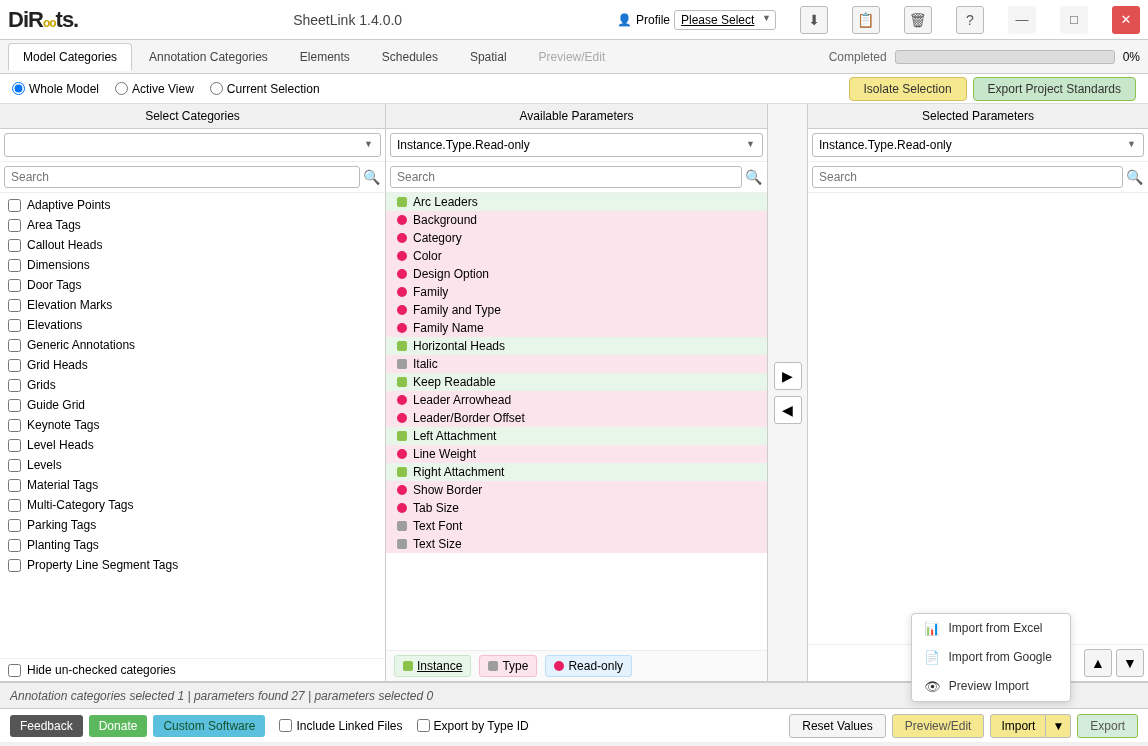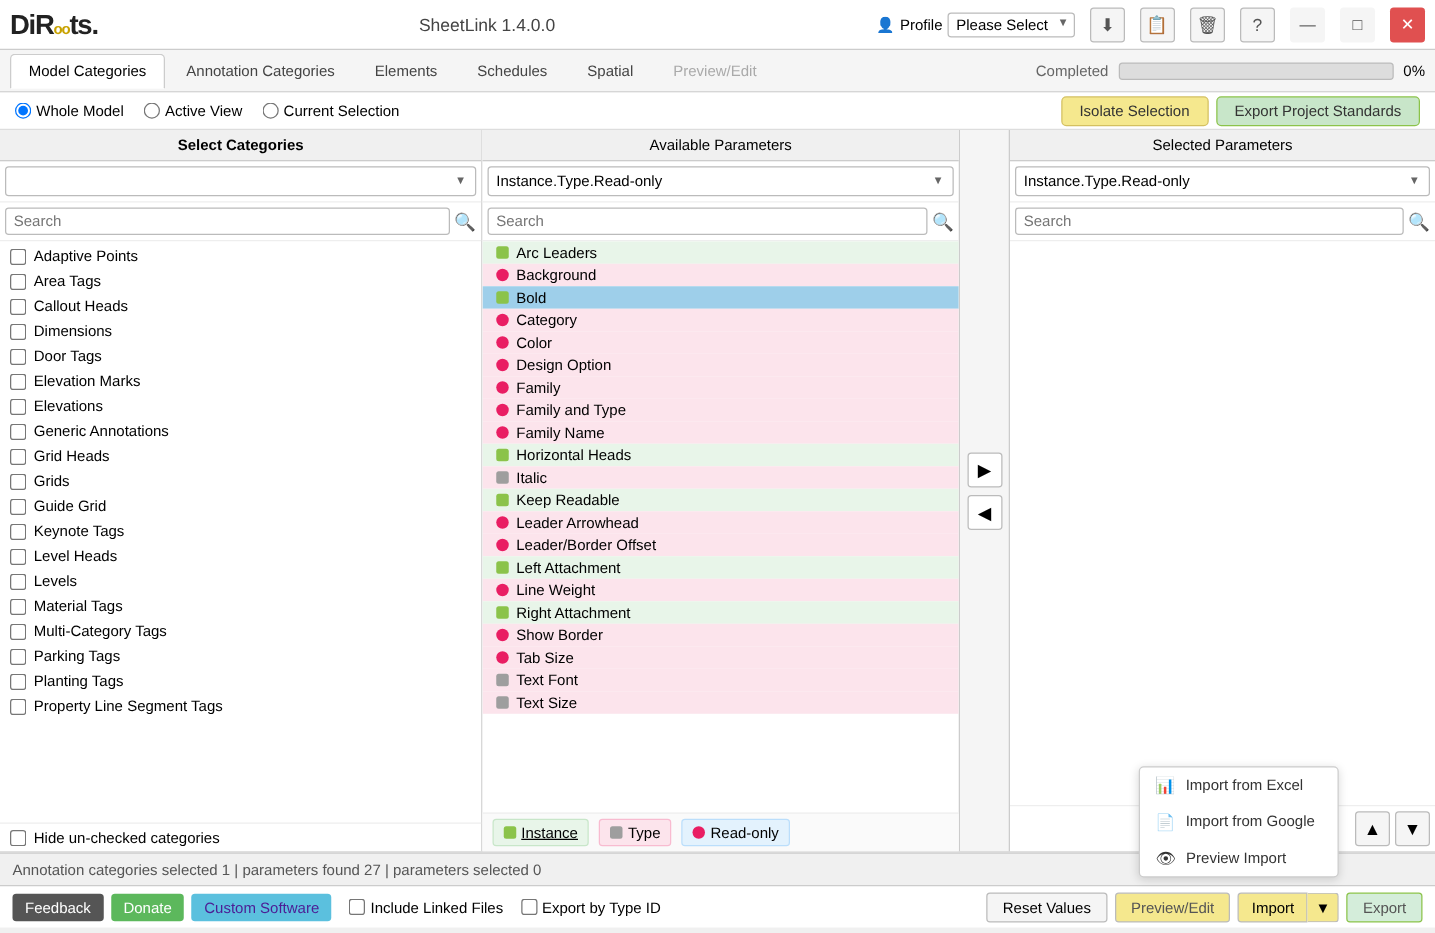--- a/index.html
+++ b/index.html
@@ -1,30 +1,30 @@
 <!DOCTYPE html>
 <html><head>
   <meta charset="utf-8">
   <style>
     * { box-sizing: border-box; margin: 0; padding: 0; font-family: 'Segoe UI', Arial, sans-serif; font-size: 12px; }
     body { width: 1148px; height: 746px; background: #f0f0f0; overflow: hidden; position: relative; }
 
     
     #topbar {
       display: flex; align-items: center; background: #fff; border-bottom: 1px solid #ccc;
-      height: 40px; padding: 0 8px; gap: 12px;
+      height: 40px; padding: 0 8px; gap: 24px;
     }
     #logo { font-size: 22px; font-weight: bold; color: #222; letter-spacing: -1px; }
     #logo span { color: #c8a200; }
     #app-title { flex: 1; text-align: center; font-size: 14px; color: #444; }
     #profile-area { display: flex; align-items: center; gap: 4px; }
     #profile-select {
       border: 1px solid #bbb; border-radius: 3px; padding: 2px 20px 2px 6px;
       background: #fff; appearance: none; -webkit-appearance: none; cursor: pointer;
-      font-size: 12px; min-width: 100px;
+      font-size: 12px; min-width: 100px; text-decoration: underline;
     }
     #profile-select-wrapper { position: relative; display: inline-block; }
     #profile-select-wrapper::after { content: '▼'; position: absolute; right: 5px; top: 3px; font-size: 9px; pointer-events: none; color: #666; }
     .top-icon-btn {
       width: 28px; height: 28px; border: 1px solid #bbb; border-radius: 3px;
       background: #f5f5f5; cursor: pointer; display: flex; align-items: center; justify-content: center;
       font-size: 14px; color: #555;
     }
     #min-btn, #max-btn, #close-btn { border: none; font-size: 13px; }
     #close-btn { background: #e05050; color: #fff; }
@@ -60,21 +60,21 @@
     #export-btn { background: #c8e6c9; border-color: #8bc34a; color: #333; }
 
     
     #main-content {
       display: flex; height: calc(746px - 40px - 34px - 30px - 34px - 30px);
       border-bottom: 1px solid #ccc;
     }
 
     
     #left-panel { width: 386px; border-right: 1px solid #ccc; display: flex; flex-direction: column; background: #fff; }
-    #left-header { background: #f0f0f0; text-align: center; padding: 5px; border-bottom: 1px solid #ccc; font-weight: 700; }
+    #left-header { background: #f0f0f0; text-align: center; padding: 5px; border-bottom: 1px solid #ccc; font-weight: 400; }
     #discipline-select-wrapper { position: relative; padding: 4px; border-bottom: 1px solid #eee; }
     #discipline-select {
       width: 100%; padding: 4px 20px 4px 6px; border: 1px solid #bbb;
       border-radius: 3px; appearance: none; -webkit-appearance: none; background: #fff; cursor: pointer;
     }
     #discipline-select-wrapper::after { content: '▼'; position: absolute; right: 12px; top: 10px; font-size: 9px; pointer-events: none; color: #666; }
     #left-search-wrapper { display: flex; align-items: center; padding: 4px; border-bottom: 1px solid #eee; gap: 4px; }
     #left-search { flex: 1; border: 1px solid #bbb; border-radius: 3px; padding: 3px 6px; }
     .search-icon { color: #999; font-size: 14px; }
     #categories-list { flex: 1; overflow-y: auto; padding: 2px 0; }
@@ -128,30 +128,30 @@
     #right-search { flex: 1; border: 1px solid #bbb; border-radius: 3px; padding: 3px 6px; }
     #selected-params-list { flex: 1; overflow-y: auto; }
     #right-bottom { padding: 4px; border-top: 1px solid #eee; display: flex; gap: 4px; justify-content: flex-end; }
     .sort-btn { width: 28px; height: 28px; border: 1px solid #bbb; border-radius: 3px; background: #f5f5f5; cursor: pointer; display: flex; align-items: center; justify-content: center; font-size: 14px; }
 
     
     #status-bar {
       display: flex; align-items: center; background: #f0f0f0; border-top: 1px solid #ccc;
       padding: 4px 10px; height: 26px; font-size: 11px; color: #555;
     }
-    #status-text { flex: 1; }
+    #status-text { flex: 1; font-style: italic; }
 
     
     #bottom-bar {
       display: flex; align-items: center; background: #fff; border-top: 1px solid #ccc;
       padding: 4px 10px; height: 34px; gap: 6px;
     }
     #feedback-btn { background: #555; color: #fff; border: none; border-radius: 3px; padding: 4px 10px; cursor: pointer; }
     #donate-btn { background: #5cb85c; color: #fff; border: none; border-radius: 3px; padding: 4px 10px; cursor: pointer; }
-    #custom-btn { background: #5bc0de; color: #4c1d95; border: none; border-radius: 3px; padding: 4px 10px; cursor: pointer; }
+    #custom-btn { background: #5bc0de; color: #14532d; border: none; border-radius: 3px; padding: 4px 10px; cursor: pointer; }
     #bottom-right { margin-left: auto; display: flex; gap: 6px; align-items: center; }
     #reset-btn { padding: 4px 12px; border: 1px solid #bbb; border-radius: 3px; background: #f5f5f5; cursor: pointer; }
     #preview-edit-btn { padding: 4px 12px; border: 1px solid #bbb; border-radius: 3px; background: #f5e88e; cursor: pointer; color: #555; }
     #import-dropdown { position: relative; display: flex; }
     #import-btn { padding: 4px 10px; border: 1px solid #bbb; border-radius: 3px 0 0 3px; background: #f5e88e; cursor: pointer; font-weight: 500; }
     #import-arrow { padding: 4px 6px; border: 1px solid #bbb; border-left: none; border-radius: 0 3px 3px 0; background: #f5e88e; cursor: pointer; }
     #export-final-btn { padding: 4px 12px; border: 1px solid #8bc34a; border-radius: 3px; background: #d4edda; cursor: pointer; color: #555; }
 
     
     #import-menu {
@@ -325,24 +325,20 @@
     </div>
     <div id="params-list">
       <div class="param-item param-bg-green">
           <div class="param-dot sq-green"></div>
           <span>Arc Leaders</span>
         </div>
       <div class="param-item param-bg-pink">
           <div class="param-dot pink" style="border-radius:50%"></div>
           <span>Background</span>
         </div>
-      <div class="param-item param-bg-selected">
-          <div class="param-dot sq-green"></div>
-          <span>Bold</span>
-        </div>
       <div class="param-item param-bg-pink">
           <div class="param-dot pink" style="border-radius:50%"></div>
           <span>Category</span>
         </div>
       <div class="param-item param-bg-pink">
           <div class="param-dot pink" style="border-radius:50%"></div>
           <span>Color</span>
         </div>
       <div class="param-item param-bg-pink">
           <div class="param-dot pink" style="border-radius:50%"></div>

